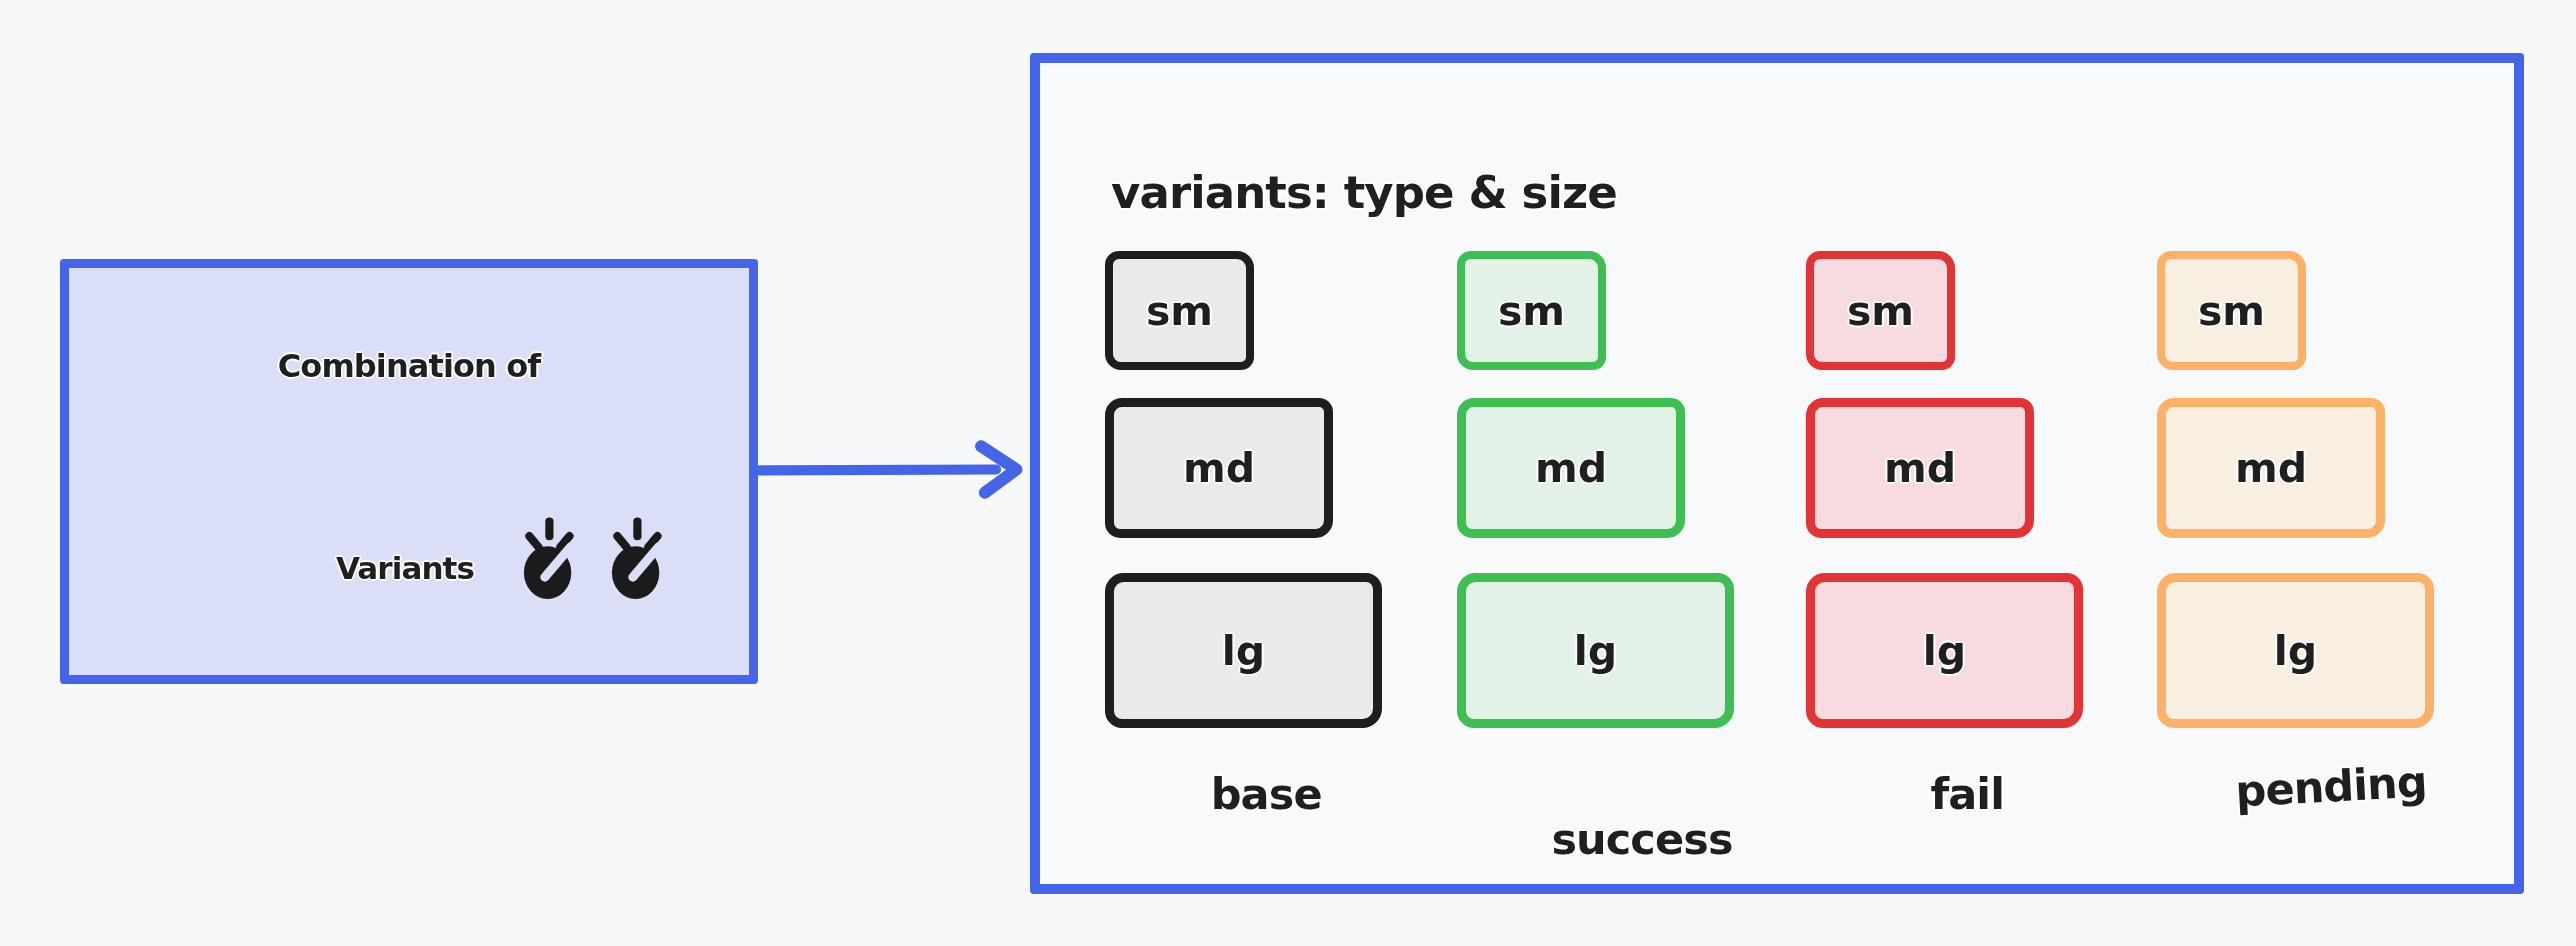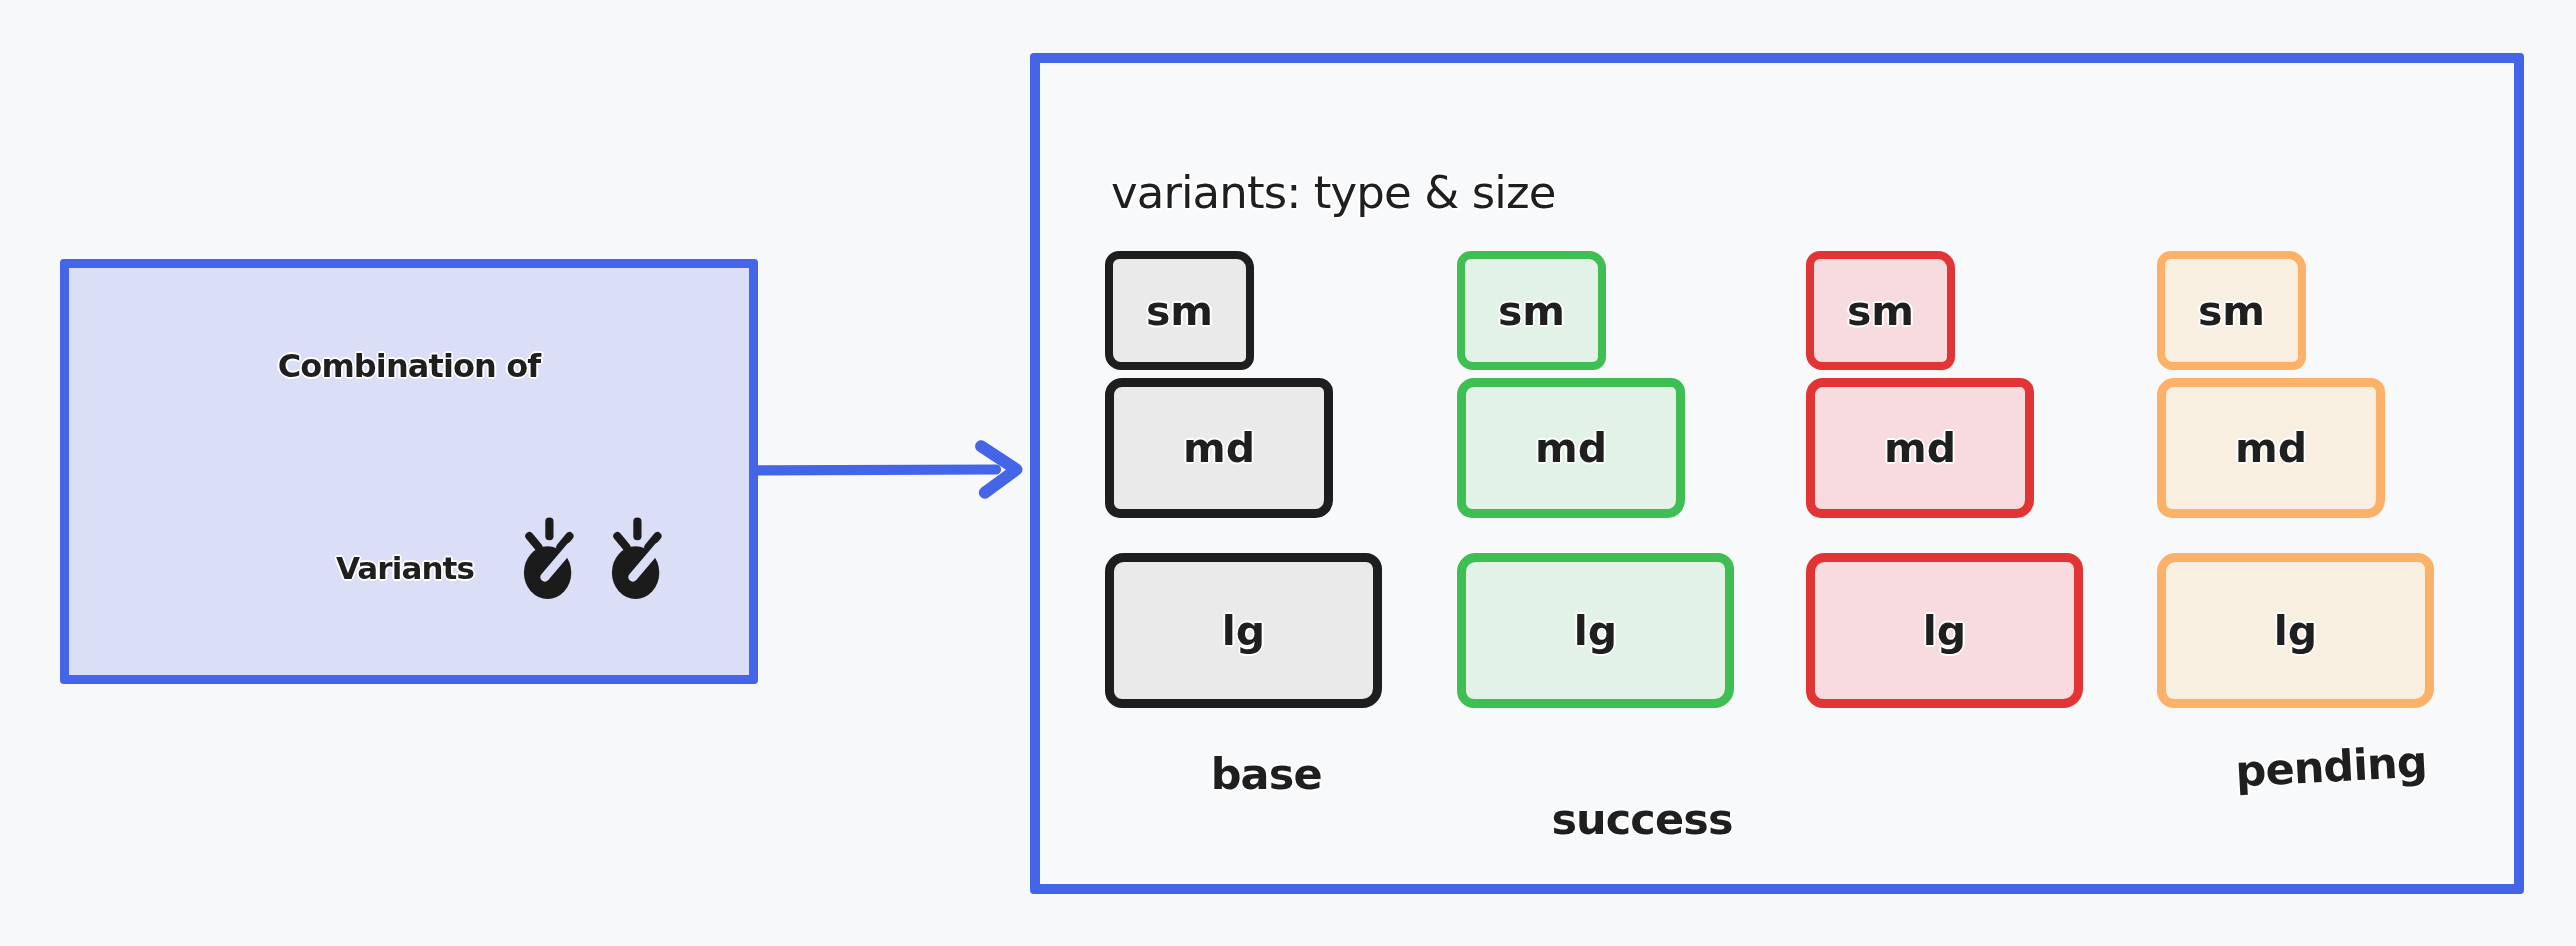--- a/index.html
+++ b/index.html
@@ -41,34 +41,34 @@
   
   .arrow{position:absolute;left:752px;top:437px;width:280px;height:65px;}
 
   
   .panel{
     position:absolute;left:1030px;top:53px;width:1494px;height:841px;
     border:10.3px solid var(--blue);border-radius:3.7px;background:var(--panel-fill);
   }
   .panel-title{
     position:absolute;left:71px;top:103px;
-    font-size:45px;font-weight:normal;letter-spacing:-0.9px;
+    font-size:45px;font-weight:bold;letter-spacing:-0.9px;
   }
   .col{position:absolute;top:188px;width:300px;display:flex;flex-direction:column;align-items:flex-start;}
   .col-0{left:65px;}
   .col-1{left:417px;}
   .col-2{left:766px;}
   .col-3{left:1117px;}
 
   .vbox{
     display:flex;align-items:center;justify-content:center;
     background:var(--fill);border:9.3px solid var(--stroke);
     font-size:41px;font-weight:bold;color:var(--ink);
   }
-  .vbox.sm{width:149px;height:119px;border-width:8.4px;border-radius:14px 17px 13px 16px;margin-bottom:8px;}
+  .vbox.sm{width:149px;height:119px;border-width:8.4px;border-radius:14px 17px 13px 16px;margin-bottom:28px;}
   .vbox.md{width:228px;height:140px;border-radius:17px 14px 17.7px 15px;margin-bottom:35px;text-align:center;}
   .vbox.lg{width:277px;height:155px;border-radius:18.7px 16px 19.6px 17px;margin-bottom:41px;}
 
   .col-label{
     width:300px;text-align:center;font-size:43px;font-weight:bold;letter-spacing:-0.9px;
   }
   .col-0 .col-label{transform:translateX(11.2px);}
   .col-1 .col-label{transform:translateX(35px);margin-top:45px;}
   .col-2 .col-label{transform:translateX(11.2px);}
   .col-3 .col-label{transform:translateX(24px) translateY(-7.5px) rotate(-3deg);}
@@ -142,20 +142,21 @@
     <div class="col col-2" style="--stroke: #e23434; --fill: #f7dbde;">
       <div class="vbox sm">
           <span class="halo">sm</span>
         </div>
       <div class="vbox md">
           <span class="halo">md</span>
         </div>
       <div class="vbox lg">
           <span class="halo">lg</span>
         </div>
+      <div class="col-label halo">fail</div>
     </div>
 
     <div class="col col-3" style="--stroke: #fbb268; --fill: #f9efe1;">
       <div class="vbox sm">
           <span class="halo">sm</span>
         </div>
       <div class="vbox md">
           <span class="halo">md</span>
         </div>
       <div class="vbox lg">

